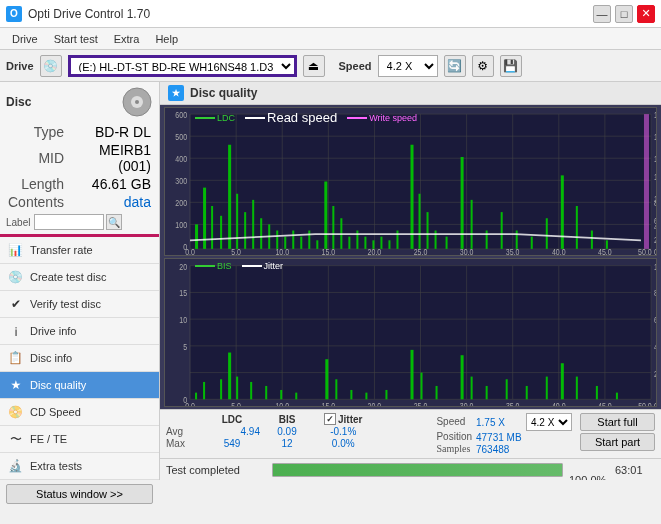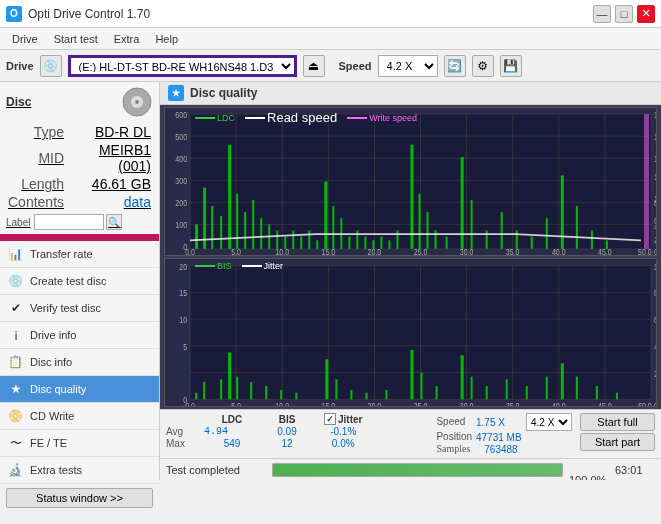--- a/index.html
+++ b/index.html
@@ -112,22 +112,21 @@
       width: 160px;
       background: #f5f5f5;
       border-right: 1px solid #ccc;
       display: flex;
       flex-direction: column;
       flex-shrink: 0;
     }
 
     .disc-section {
       padding: 4px 6px;
-      border-bottom: 7px solid #be185d;
-      text-decoration: underline;
+      border-bottom: 3px solid #be185d;
     }
     .disc-header {
       display: flex;
       align-items: center;
       justify-content: space-between;
       margin-bottom: 4px;
     }
     .disc-title { font-size: 12px; font-weight: bold; color: #333; }
     .disc-info-table { width: 100%; font-size: 14px; text-align: right; }
     .disc-info-table tr td:first-child { color: #555; width: 55px; }
@@ -396,21 +395,21 @@
     <div class="nav-item">
       <span class="nav-item-icon">📋</span>
       <span>Disc info</span>
     </div>
     <div class="nav-item active">
       <span class="nav-item-icon">★</span>
       <span>Disc quality</span>
     </div>
     <div class="nav-item">
       <span class="nav-item-icon">📀</span>
-      <span>CD Write</span>
+      <span>CD Speed</span>
     </div>
     <div class="nav-item">
       <span class="nav-item-icon">〜</span>
       <span>FE / TE</span>
     </div>
     <div class="nav-item">
       <span class="nav-item-icon">🔬</span>
       <span>Extra tests</span>
     </div>
 
@@ -645,21 +644,21 @@
             <td style="min-width:10px;"></td>
             <td style="min-width:10px;">
               <div style="display:flex; align-items:center; gap:2px;">
                 <div class="checkbox-box">✓</div>
                 <span style="font-size:10px; font-weight:bold; color:#333;">Jitter</span>
               </div>
             </td>
           </tr>
           <tr>
             <td class="row-label" style="color:#555;">Avg</td>
-            <td style="text-align:left;font-family:Liberation Mono, monospace;" class="blue-val">4.94</td>
+            <td style="text-align:right;" class="blue-val">4.94</td>
             <td style="text-align:center;" class="blue-val">0.09</td>
             <td></td>
             <td style="text-align:center;" class="blue-val">-0.1%</td>
           </tr>
           <tr>
             <td class="row-label" style="color:#555;">Max</td>
             <td style="text-align:center;" class="blue-val">549</td>
             <td style="text-align:center;" class="blue-val">12</td>
             <td></td>
             <td style="text-align:center;" class="blue-val">0.0%</td>
@@ -679,21 +678,21 @@
                 </select>
               </td>
             </tr>
             <tr>
               <td style="color:#555; padding:0 4px 1px 0;">Position</td>
               <td style="color:#0066cc;">47731 MB</td>
               <td></td>
             </tr>
             <tr>
               <td style="color:#555; padding:0 4px 1px 0;font-family:Liberation Serif, serif;">Samples</td>
-              <td style="color:#0066cc;text-align:center;">763488</td>
+              <td style="color:#0066cc;">763488</td>
               <td></td>
             </tr>
           </tbody>
             </table>
           <div class="start-buttons">
             <button class="start-btn">Start full</button>
             <button class="start-btn">Start part</button>
           </div>
         </div>
       </div>

